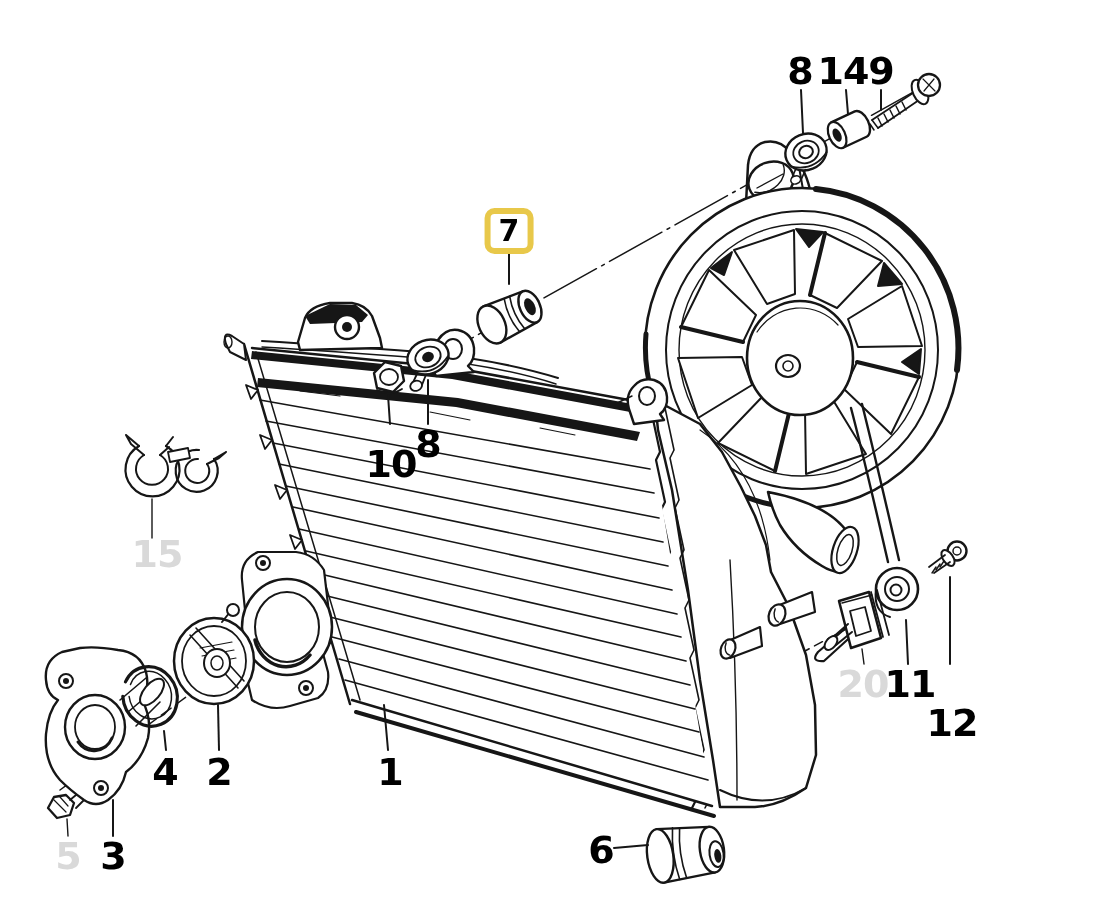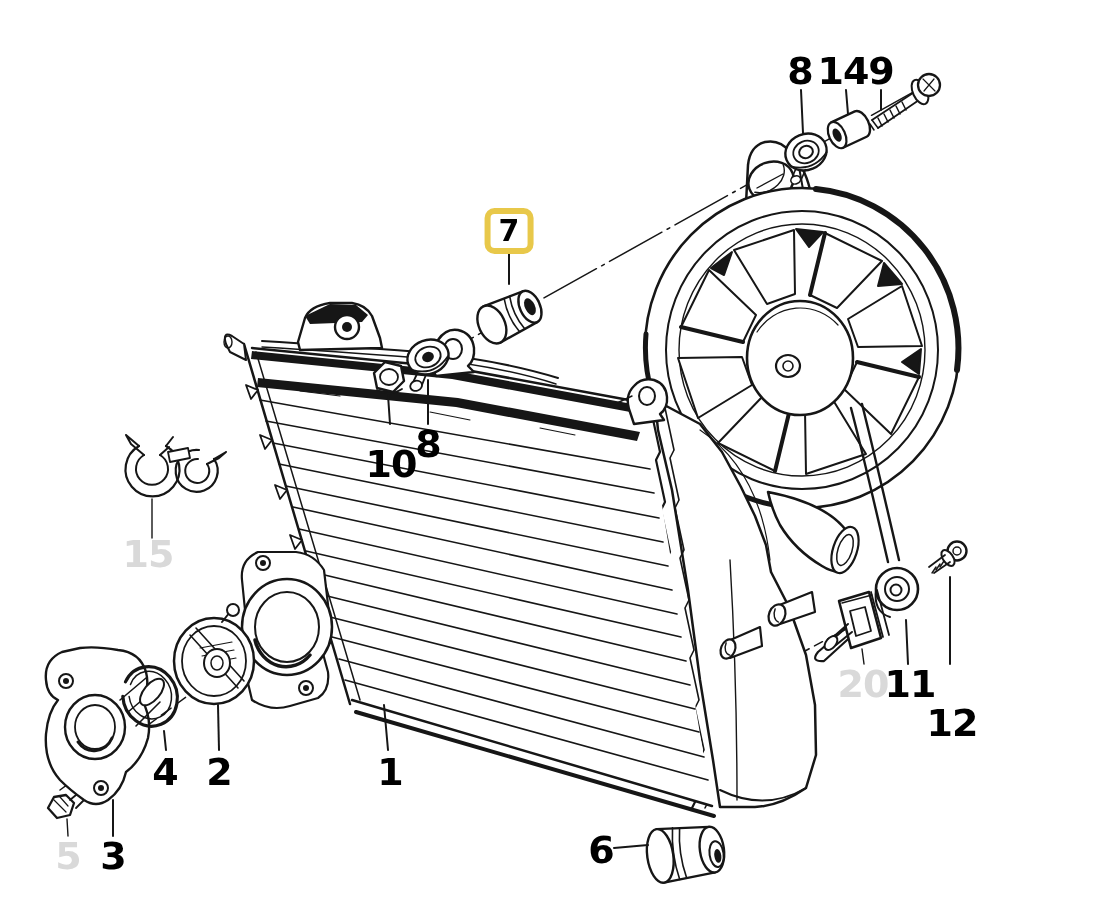--- a/index.html
+++ b/index.html
@@ -325,21 +325,21 @@
   </g>
 </svg>
 
 <div id="labels">
       <div class="label" style="left: 800px; top: 71px;">8</div>
       <div class="label" style="left: 843px; top: 71px;">14</div>
       <div class="label" style="left: 881px; top: 71px;">9</div>
       <div class="label highlighted" style="left: 509px; top: 231px;">7</div>
       <div class="label" style="left: 391px; top: 444px; margin-top: 20px;">10</div>
       <div class="label" style="left: 428px; top: 444px;">8</div>
-      <div class="label muted" style="left: 148px; top: 554px; text-align: right;">15</div>
+      <div class="label muted" style="left: 157px; top: 554px; text-align: right;">15</div>
       <div class="label" style="left: 165px; top: 772px;">4</div>
       <div class="label" style="left: 219px; top: 772px;">2</div>
       <div class="label" style="left: 390px; top: 772px;">1</div>
       <div class="label muted" style="left: 68px; top: 856px;">5</div>
       <div class="label" style="left: 113px; top: 856px;">3</div>
       <div class="label" style="left: 601px; top: 850px;">6</div>
       <div class="label muted" style="left: 863px; top: 684px;">20</div>
       <div class="label" style="left: 910px; top: 684px;">11</div>
       <div class="label" style="left: 952px; top: 684px; margin-top: 39px;">12</div>
     </div>

